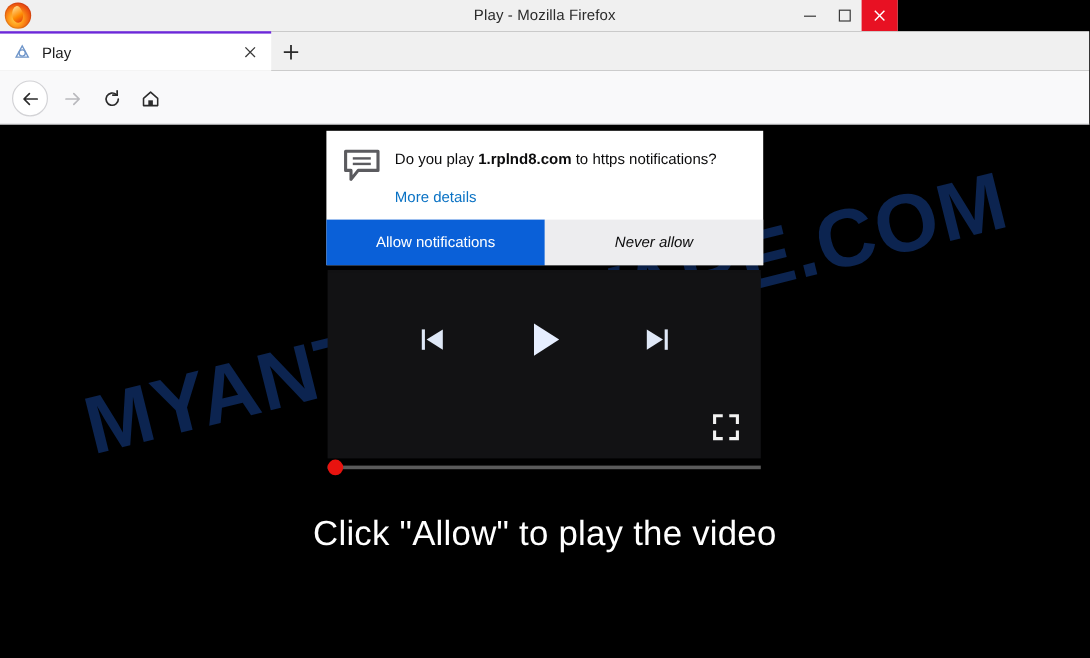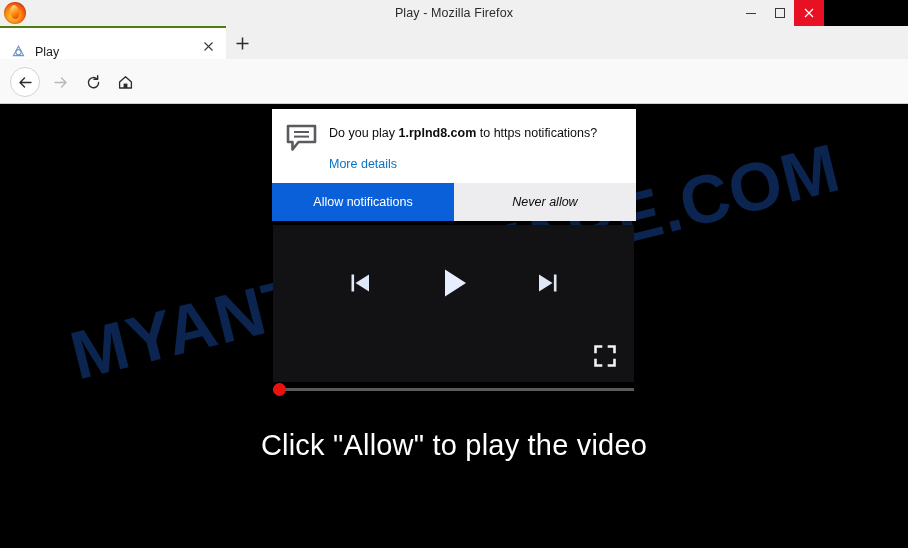--- a/index.html
+++ b/index.html
@@ -6,21 +6,21 @@
   body{
     width:908px;height:548px;overflow:hidden;
     background:#000;
     font-family:"Liberation Sans", sans-serif;
     -webkit-font-smoothing:antialiased;
   }
   #app{position:relative;width:908px;height:548px;overflow:hidden;background:#000;}
 
   
   .titlebar{
-    position:absolute;left:0;top:0;width:824px;height:26px;
+    position:absolute;left:0;top:0;width:748px;height:26px;
     background:#f0f0f0;
     display:flex;align-items:center;
   }
   .ff-logo{
     position:absolute;left:4px;top:2px;width:22px;height:22px;
     border-radius:50%;
     background:
       radial-gradient(circle at 42% 62%, #ffd24d 0%, #ff9b1a 32%, #f0600f 58%, #e03a12 78%, #c92a7a 100%);
     box-shadow:inset 0 0 0 1px rgba(0,0,0,.08);
     overflow:hidden;
@@ -47,23 +47,23 @@
   .wc svg{display:block;}
 
   
   .tabstrip{
     position:absolute;left:0;top:26px;width:908px;height:33px;
     background:#f0f0f0;
   }
   .tab{
     position:absolute;left:0;top:0;width:226px;height:33px;
     background:#fff;
-    border-top:2px solid #4d7c0f;
+    border-top:2px solid #6d28d9;
     box-sizing:border-box;
-    display:flex;align-items:flex-end;
+    display:flex;align-items:center;
   }
   .tab-fav{
     width:15px;height:15px;margin-left:11px;flex:none;position:relative;
   }
   .tab-fav svg{display:block;}
   .tab-label{
     margin-left:9px;font-size:12.5px;color:#1b1b1b;
     white-space:nowrap;overflow:hidden;text-overflow:ellipsis;
     flex:1;
   }

